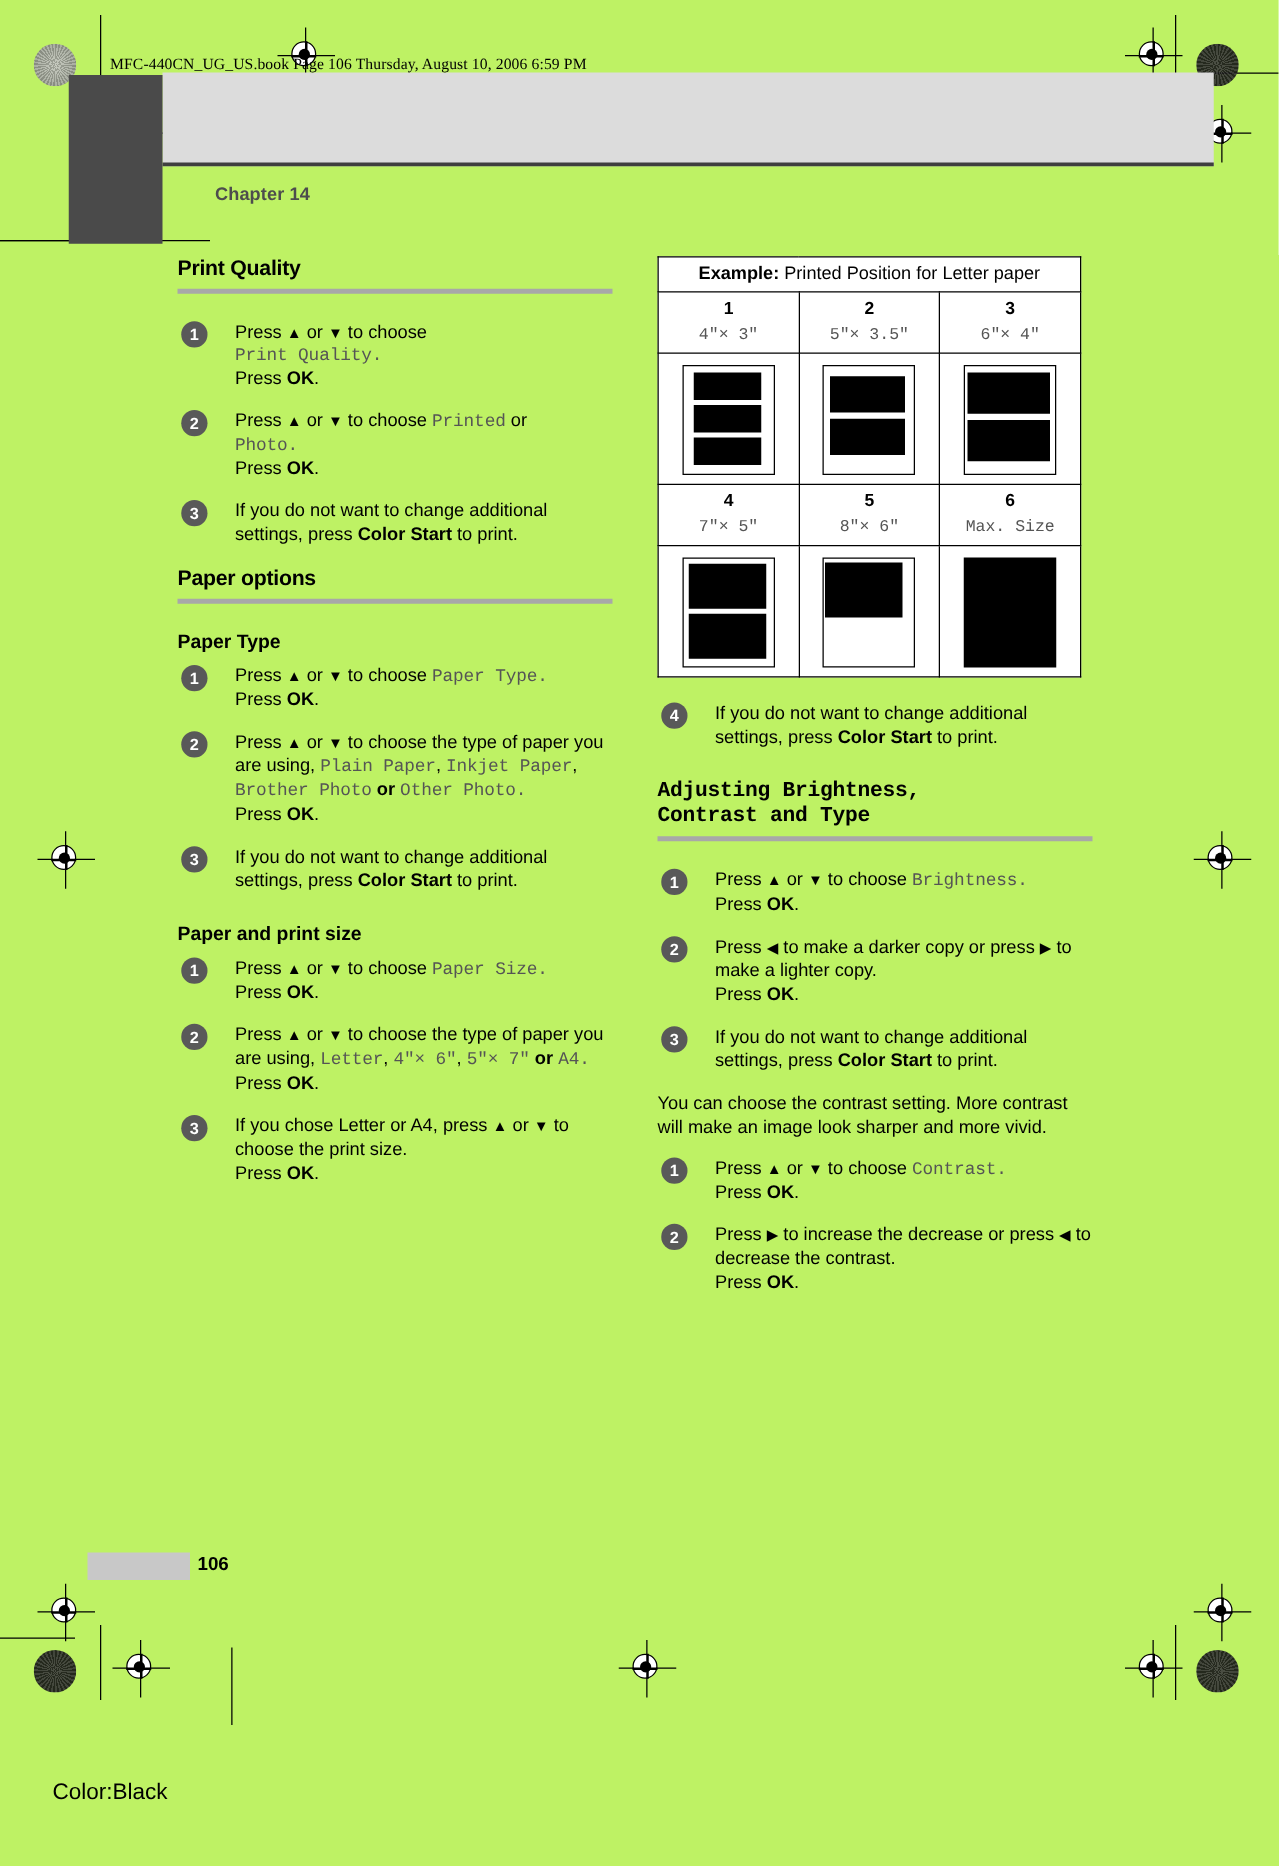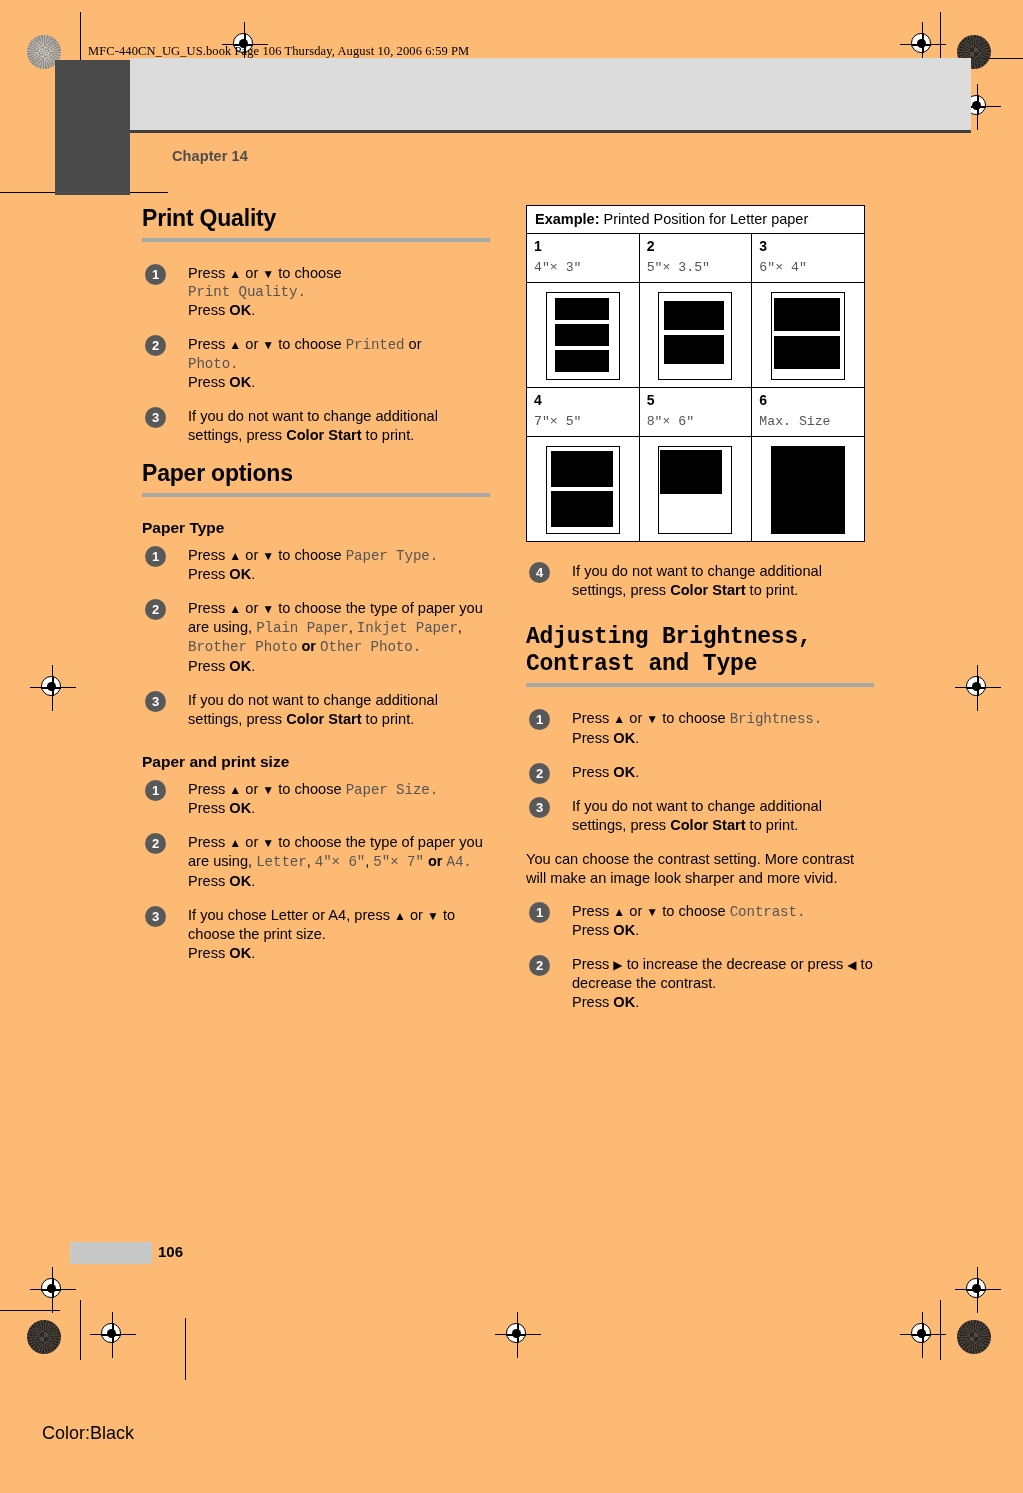--- a/index.html
+++ b/index.html
@@ -9,21 +9,21 @@
   }
   body {
     font-family: "Liberation Sans", sans-serif;
     color: #000000;
   }
   #page {
     position: relative;
     width: 1023px;
     height: 1493px;
     overflow: hidden;
-    background: #fdba74;
+    background: #bef264;
   }
 
   
   .reg {
     position: absolute;
     width: 46px;
     height: 46px;
   }
   .reg .h, .reg .v {
     position: absolute;
@@ -142,21 +142,21 @@
   
   .col {
     position: absolute;
     top: 205px;
     width: 348px;
   }
   #col-left  { left: 142px; }
   #col-right { left: 526px; }
 
   h1.sec {
-    font-size: 23px;
+    font-size: 17px;
     font-weight: bold;
     margin: 0 0 6px 0;
     letter-spacing: -0.2px;
     line-height: 1.16;
   }
   .rule {
     height: 4px;
     background: #a8a8a8;
     margin-bottom: 22px;
   }
@@ -210,20 +210,21 @@
     border: 1.6px solid #000;
     border-collapse: collapse;
     width: 339px;
     margin-bottom: 20px;
     background: #fff;
   }
   #example-table td {
     border: 1.6px solid #000;
     padding: 0;
     vertical-align: top;
+    text-align: center;
   }
   .tbl-head {
     font-size: 14.5px;
     padding: 5px 8px 6px 8px !important;
   }
   .lbl-cell {
     padding: 4px 7px 7px 7px !important;
     width: 33.33%;
   }
   .lbl-num {
@@ -541,20 +542,21 @@
 
     <div class="steps">
       <div class="step">
         <span class="badge">1</span>
         <span class="line"><span>Press </span><span class="arrow">▲</span><span> or </span><span class="arrow">▼</span><span> to choose </span><span class="mono">Brightness.</span></span>
         <span class="line"><span>Press </span><b>OK</b><span>.</span></span>
       </div>
 
       <div class="step">
         <span class="badge">2</span>
+        <span class="line"><span>Press </span><span class="arrow">◀</span><span> to make a darker copy or press </span><span class="arrow">▶</span><span> to make a lighter copy.</span></span>
         <span class="line"><span>Press </span><b>OK</b><span>.</span></span>
       </div>
 
       <div class="step">
         <span class="badge">3</span>
         <span>If you do not want to change additional settings, press </span><b>Color Start</b><span> to print.</span>
       </div>
     </div>
 
     <p class="body">You can choose the contrast setting. More contrast will make an image look sharper and more vivid.</p>

